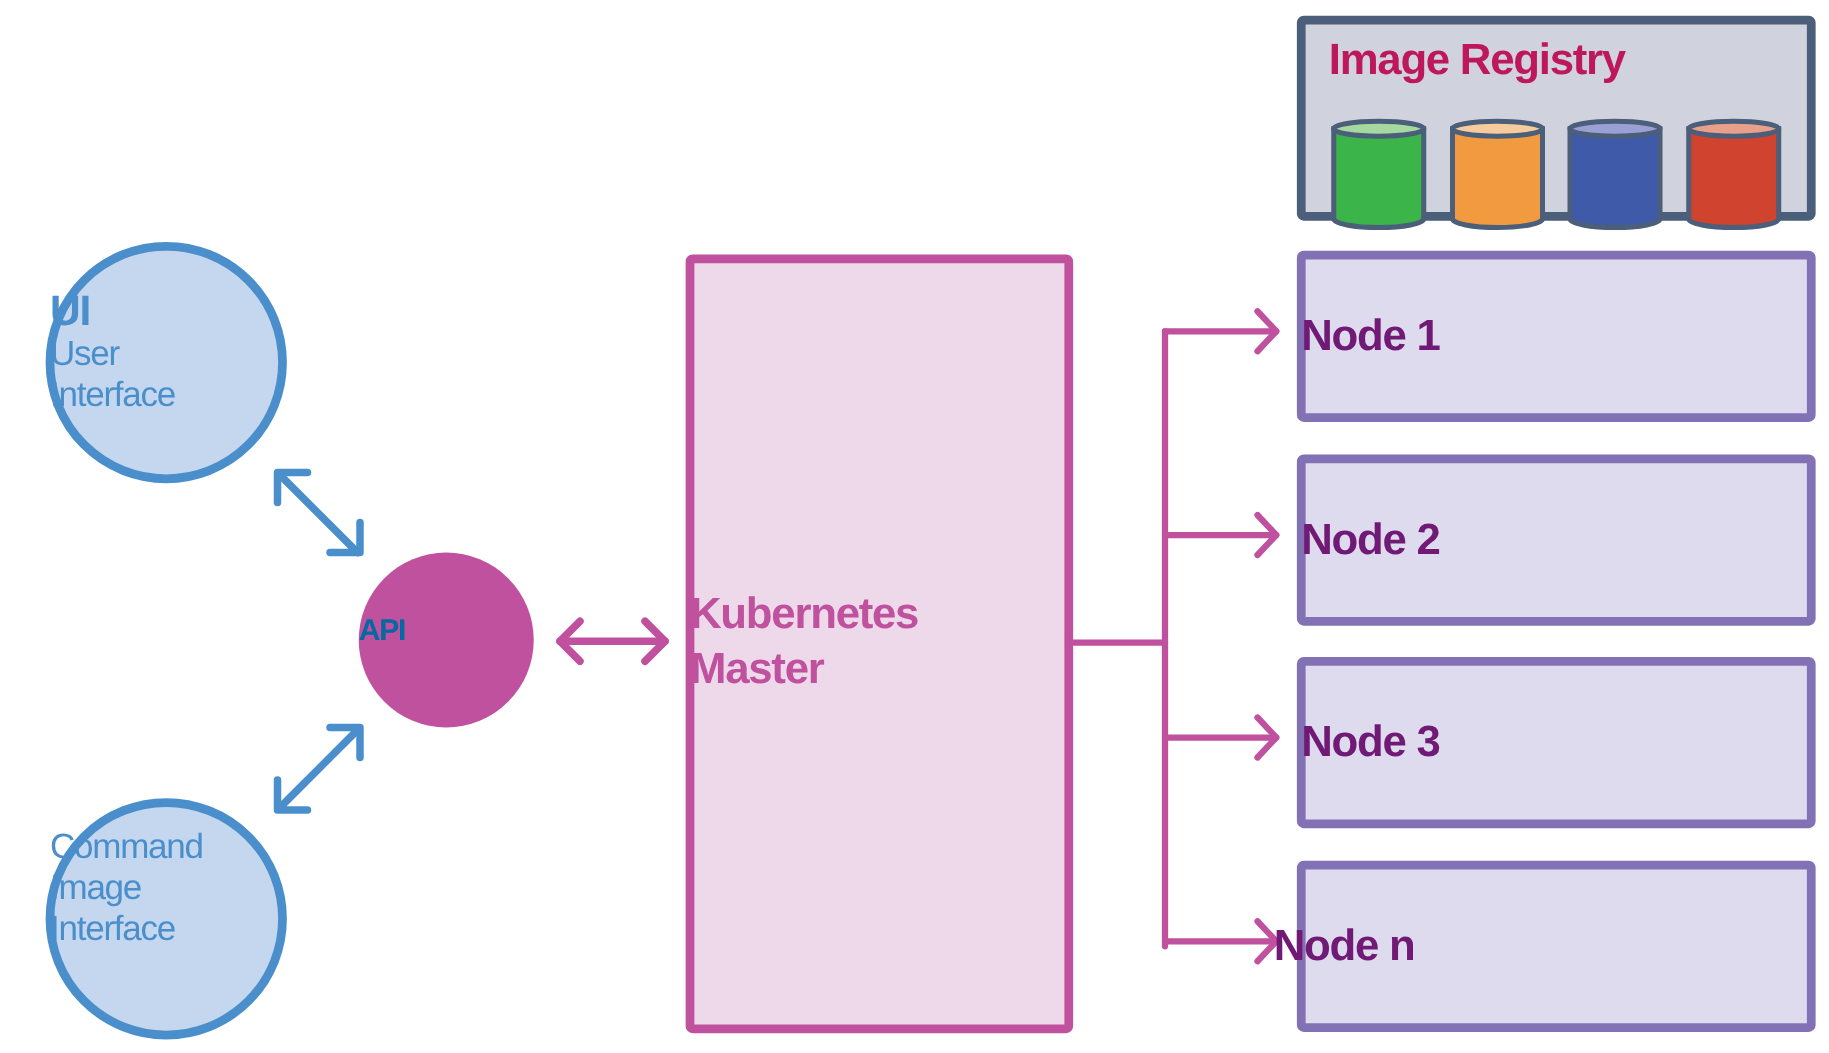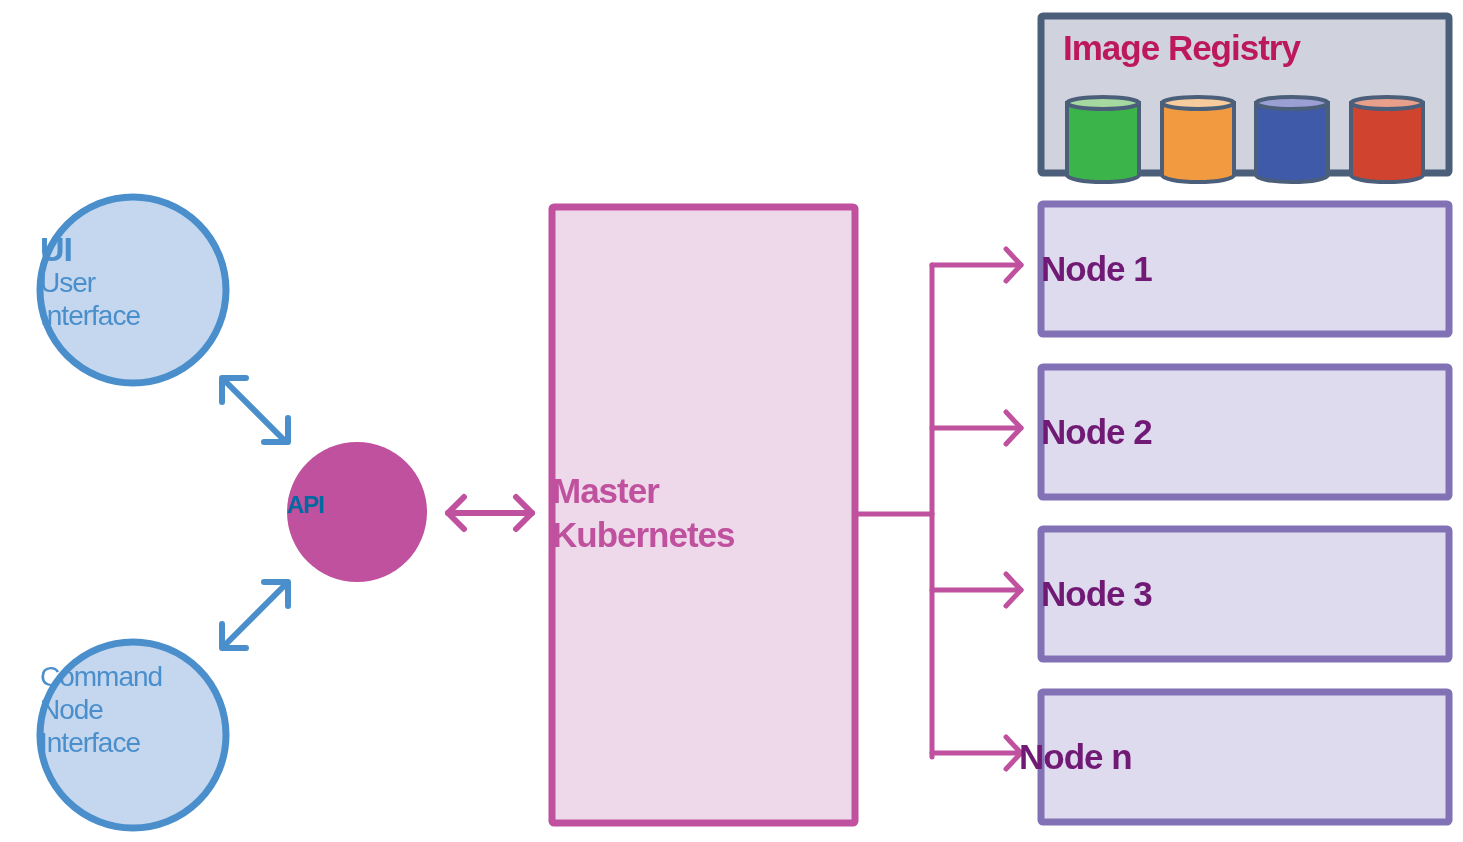--- a/index.html
+++ b/index.html
@@ -97,29 +97,29 @@
 </svg>
 
 <div class="label" style="left:40px; top:232px; width:186px;">
   <div class="client-title">UI</div>
   <div class="client-sub">User</div>
   <div class="client-sub">Interface</div>
 </div>
 
 <div class="label" style="left:40px; top:660px; width:186px;">
   <div class="client-sub">Command</div>
-  <div class="client-sub">Node</div>
+  <div class="client-sub">Image</div>
   <div class="client-sub">Interface</div>
 </div>
 
 <div class="label api-label" style="left:287px; top:491px; width:140px;">API</div>
 
 <div class="label master-label" style="left:552px; top:469px; width:306px;">
+  <div>Kubernetes</div>
   <div>Master</div>
-  <div>Kubernetes</div>
 </div>
 
 <div class="label node-label" style="left:1041px; top:249px; width:411px;">Node 1</div>
 <div class="label node-label" style="left:1041px; top:412px; width:411px;">Node 2</div>
 <div class="label node-label" style="left:1041px; top:574px; width:411px;">Node 3</div>
 <div class="label node-label" style="left:1019px; top:737px; width:411px;">Node n</div>
 
 <div class="label registry-label" style="left:1063px; top:28px; text-align:left;">Image Registry</div>
 
 </body></html>

